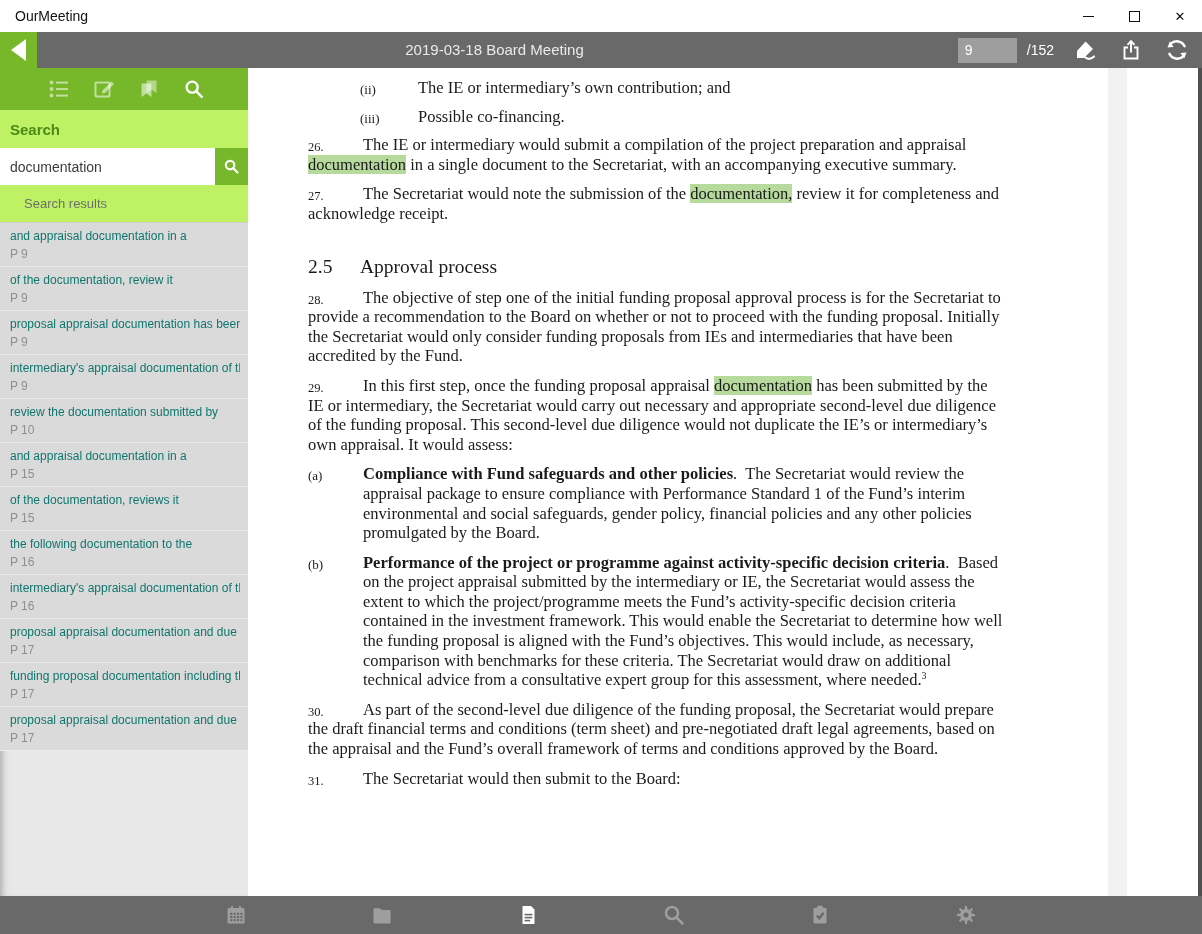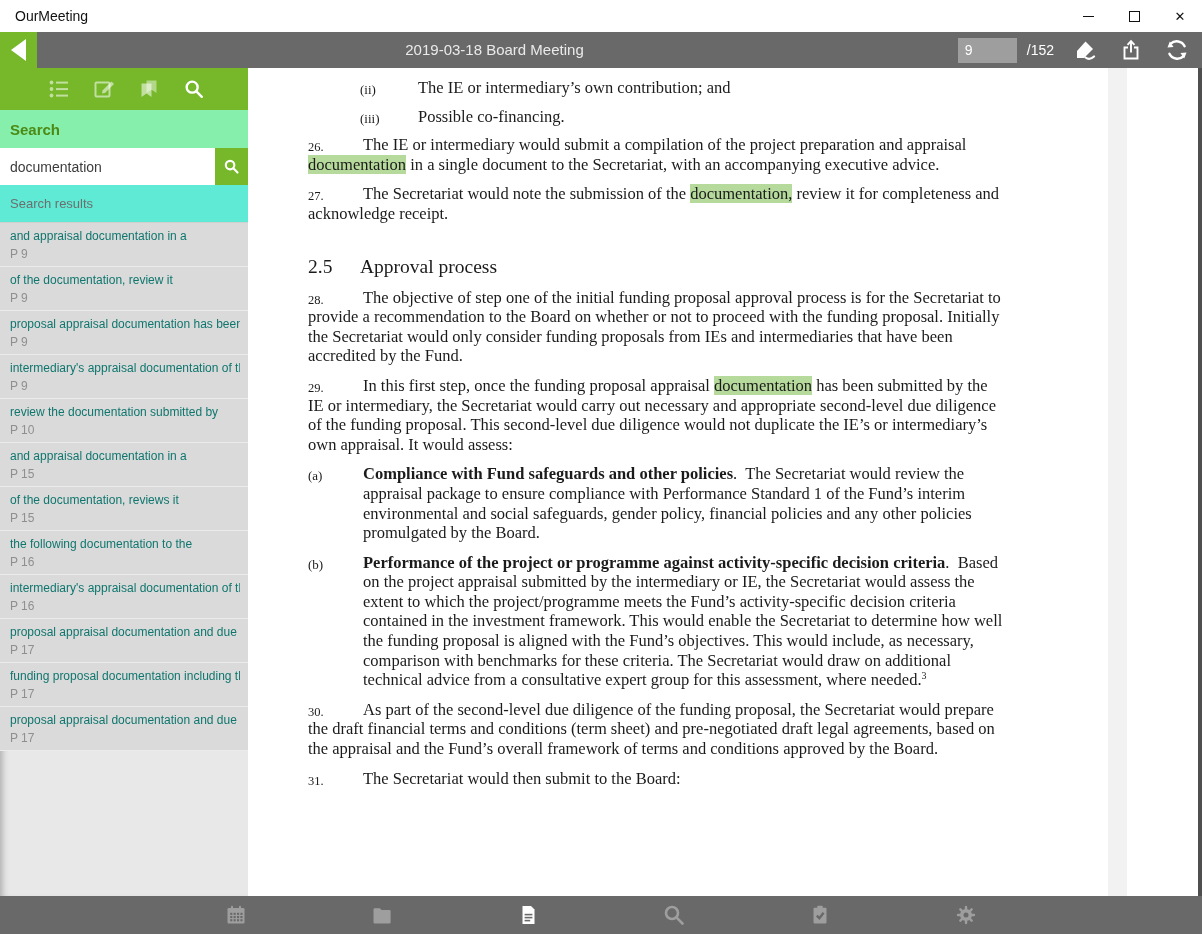--- a/index.html
+++ b/index.html
@@ -23,25 +23,25 @@
   .nav-right{position:absolute;right:10px;top:0;height:36px;display:flex;align-items:center;gap:16px;}
   .pagebox{width:52px;height:25px;background:#9e9e9e;border:none;color:#fff;font-size:14px;padding:0 0 0 7px;font-family:"Liberation Sans",sans-serif;}
   .pagetotal{color:#ffffff;font-size:14px;margin-left:-6px;}
   .navicon{width:30px;height:30px;display:flex;align-items:center;justify-content:center;color:#fff;}
 
   
   .sidebar{position:absolute;left:0;top:68px;width:248px;bottom:38px;background:#e8e8e8;box-shadow:inset 7px 0 7px -5px rgba(0,0,0,.28);}
   .side-toolbar{height:42px;background:#76b82a;display:flex;align-items:center;gap:19px;padding-left:46px;}
   .tool{width:26px;height:26px;display:flex;align-items:center;justify-content:center;color:rgba(255,255,255,.55);}
   .tool.active{color:#fff;}
-  .search-head{height:38px;background:#86efac;display:flex;align-items:center;padding-left:10px;font-size:15px;font-weight:bold;color:#4c8a15;}
+  .search-head{height:38px;background:#bef264;display:flex;align-items:center;padding-left:10px;font-size:15px;font-weight:bold;color:#4c8a15;}
   .search-row{height:37px;display:flex;}
   .search-row input{flex:1;border:none;background:#fff;padding:0 8px 0 10px;font-size:14px;color:#3c3c3c;font-family:"Liberation Sans",sans-serif;outline:none;}
   .search-go{width:33px;background:#76b82a;border:none;display:flex;align-items:center;justify-content:center;color:#fff;}
-  .results-head{height:37px;background:#5eead4;border-bottom:1px solid #cfcfcf;display:flex;align-items:center;padding-left:10px;font-size:13px;color:#6e6e6e;}
+  .results-head{height:37px;background:#bef264;border-bottom:1px solid #cfcfcf;display:flex;align-items:center;padding-left:24px;font-size:13px;color:#6e6e6e;}
   .result{background:#dadada;border-bottom:1px solid #ebebeb;padding:6px 8px 5px 10px;cursor:pointer;}
   .result .snippet{font-size:12px;color:#0f766e;white-space:nowrap;overflow:hidden;}
   .result .rpage{font-size:12px;color:#8f8f8f;margin-top:4px;}
 
   
   .docarea{position:absolute;left:248px;top:68px;right:0;bottom:38px;background:#fff;padding-left:21px;}
   .doc-scroll-track{position:absolute;left:860px;top:0;width:19px;height:100%;background:#f2f2f2;}
   .win-scroll{position:absolute;right:0;top:0;width:4px;height:100%;background:#4f4f4f;}
   #doc-content{position:absolute;left:60px;top:10px;width:697px;font-family:"Liberation Serif",serif;font-size:16.5px;line-height:19.6px;color:#1b1b1b;}
   #doc-content .hl{background:#b6da9c;}
@@ -207,21 +207,21 @@
           <div class="snippet">proposal appraisal documentation and due</div>
           <div class="rpage">P 17</div>
         </div>
       </div>
   </div>
 
   <div class="docarea">
     <div id="doc-content">
         <div class="blk roman"><span class="lbl">(ii)</span><span>The IE or intermediary’s own contribution; and</span></div>
         <div class="blk roman"><span class="lbl">(iii)</span><span>Possible co-financing.</span></div>
-        <div class="blk para"><span class="num">26.</span><span>The IE or intermediary would submit a compilation of the project preparation and appraisal </span><span class="hl">documentation</span><span> in a single document to the Secretariat, with an accompanying executive advice.</span></div>
+        <div class="blk para"><span class="num">26.</span><span>The IE or intermediary would submit a compilation of the project preparation and appraisal </span><span class="hl">documentation</span><span> in a single document to the Secretariat, with an accompanying executive summary.</span></div>
         <div class="blk para"><span class="num">27.</span><span>The Secretariat would note the submission of the </span><span class="hl">documentation,</span><span> review it for completeness and acknowledge receipt.</span></div>
         <div class="blk h1"><span class="num">2.5</span><span>Approval process</span></div>
         <div class="blk para"><span class="num">28.</span><span>The objective of step one of the initial funding proposal approval process is for the Secretariat to provide a recommendation to the Board on whether or not to proceed with the funding proposal. Initially the Secretariat would only consider funding proposals from IEs and intermediaries that have been accredited by the Fund.</span></div>
         <div class="blk para"><span class="num">29.</span><span>In this first step, once the funding proposal appraisal </span><span class="hl">documentation</span><span> has been submitted by the IE or intermediary, the Secretariat would carry out necessary and appropriate second-level due diligence of the funding proposal. This second-level due diligence would not duplicate the IE’s or intermediary’s own appraisal. It would assess:</span></div>
         <div class="blk alpha"><span class="lbl">(a)</span><span class="b">Compliance with Fund safeguards and other policies</span><span>.&nbsp; The Secretariat would review the appraisal package to ensure compliance with Performance Standard 1 of the Fund’s interim environmental and social safeguards, gender policy, financial policies and any other policies promulgated by the Board.</span></div>
         <div class="blk alpha"><span class="lbl">(b)</span><span class="b">Performance of the project or programme against activity-specific decision criteria</span><span>.&nbsp; Based on the project appraisal submitted by the intermediary or IE, the Secretariat would assess the extent to which the project/programme meets the Fund’s activity-specific decision criteria contained in the investment framework. This would enable the Secretariat to determine how well the funding proposal is aligned with the Fund’s objectives. This would include, as necessary, comparison with benchmarks for these criteria. The Secretariat would draw on additional technical advice from a consultative expert group for this assessment, where needed.</span><sup>3</sup></div>
         <div class="blk para"><span class="num">30.</span><span>As part of the second-level due diligence of the funding proposal, the Secretariat would prepare the draft financial terms and conditions (term sheet) and pre-negotiated draft legal agreements, based on the appraisal and the Fund’s overall framework of terms and conditions approved by the Board.</span></div>
         <div class="blk para"><span class="num">31.</span><span>The Secretariat would then submit to the Board:</span></div>
       </div>
     <div class="doc-scroll-track"></div>

